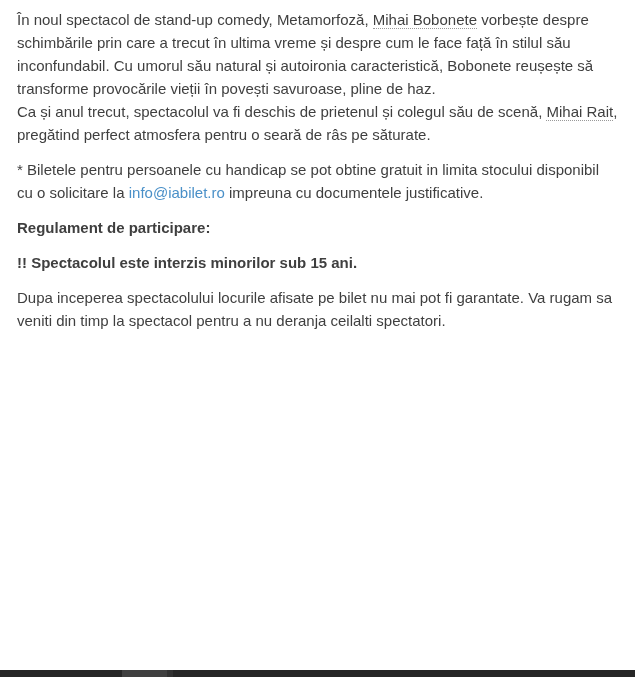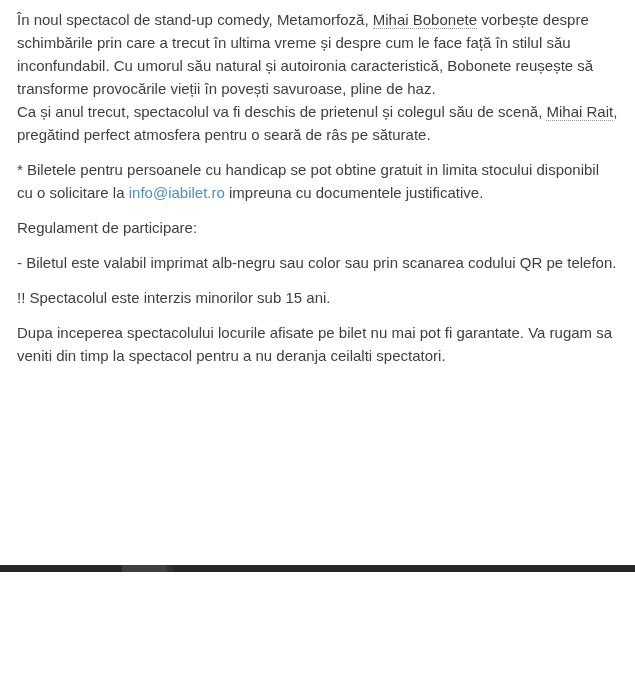--- a/index.html
+++ b/index.html
@@ -3,35 +3,35 @@
   <meta charset="utf-8">
   <style>
     html, body {
       margin: 0;
       padding: 0;
       background: #ffffff;
     }
     .page {
       position: relative;
       width: 635px;
-      height: 572px;
+      height: 677px;
       box-sizing: border-box;
       background: #ffffff;
       font-family: "Liberation Sans", "DejaVu Sans", sans-serif;
       font-size: 15px;
       line-height: 23px;
       color: #3f3f3f;
       padding: 8px 17px 0 17px;
       overflow: hidden;
     }
     .page p {
       margin: 0 0 12px 0;
     }
     .bold {
-      font-weight: 400;
+      font-weight: 700;
     }
     .artist-link {
       color: inherit;
       text-decoration: none;
       border-bottom: 1px dotted #999999;
       cursor: pointer;
     }
     .email-link {
       color: #4a90c8;
       text-decoration: none;
@@ -66,21 +66,20 @@
 <body>
 
 <div class="page">
 
   <p><span>În noul spectacol de stand-up comedy, Metamorfoză, </span><a class="artist-link">Mihai Bobonete</a><span> vorbește despre schimbările prin care a trecut în ultima vreme și despre cum le face față în stilul său inconfundabil. Cu umorul său natural și autoironia caracteristică, Bobonete reușește să transforme provocările vieții în povești savuroase, pline de haz.</span><br><span>Ca și anul trecut, spectacolul va fi deschis de prietenul și colegul său de scenă, </span><a class="artist-link">Mihai Rait</a><span>, pregătind perfect atmosfera pentru o seară de râs pe săturate.</span></p>
 
   <p><span>* Biletele pentru persoanele cu handicap se pot obtine gratuit in limita stocului disponibil cu o solicitare la </span><a class="email-link">info@iabilet.ro</a><span> impreuna cu documentele justificative.</span></p>
 
   <p class="bold">Regulament de participare:</p>
 
-  <p>- Biletul este valabil imprimat alb-negru sau color sau prin scanarea codului QR pe telefon.</p>
 
 
 
   <p class="bold">!! Spectacolul este interzis minorilor sub 15 ani.</p>
 
   <p>Dupa inceperea spectacolului locurile afisate pe bilet nu mai pot fi garantate. Va rugam sa veniti din timp la spectacol pentru a nu deranja ceilalti spectatori.</p>
 
 
 
   <div class="footer-strip">

